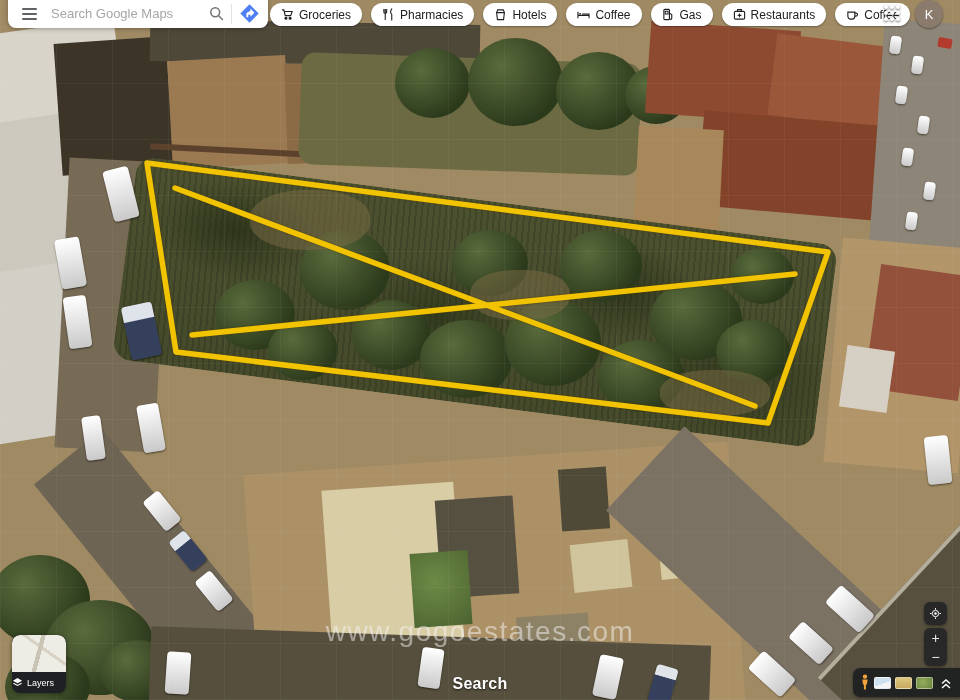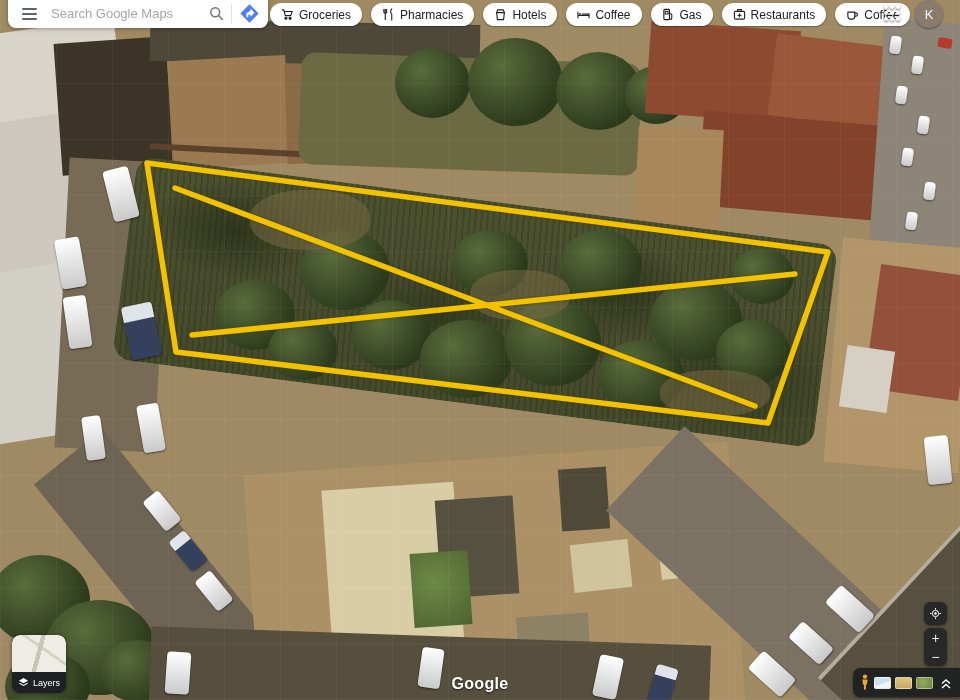--- a/index.html
+++ b/index.html
@@ -61,21 +61,21 @@
      color:#fff;font-size:13px;display:flex;align-items:center;justify-content:center;cursor:pointer;
      box-shadow:0 1px 2px rgba(0,0,0,.4);}
 
   
   .layers-card{position:absolute;left:12px;top:635px;width:54px;height:58px;background:#1e2023;
      border-radius:8px;z-index:10;box-shadow:0 1px 4px rgba(0,0,0,.45);overflow:hidden;cursor:pointer;}
   .layers-thumb{height:37px;border-radius:8px 8px 0 0;background:
      linear-gradient(105deg,transparent 46%,#c9c4b4 46%,#c9c4b4 53%,transparent 53%),
      linear-gradient(35deg,transparent 58%,#d7d2c3 58%,#d7d2c3 63%,transparent 63%),
      #edece5;}
-  .layers-label{height:21px;display:flex;align-items:center;justify-content:center;gap:4px;color:#fff;font-size:9px;}
+  .layers-label{height:21px;display:flex;align-items:center;justify-content:flex-start;gap:4px;color:#fff;font-size:9px;}
 
   
   .ctl{position:absolute;background:rgba(33,34,36,.88);border-radius:6px;z-index:10;color:#eee;
      box-shadow:0 1px 3px rgba(0,0,0,.4);}
   .loc-btn{left:924px;top:602px;width:23px;height:23px;display:flex;align-items:center;justify-content:center;cursor:pointer;border:none;}
   .zoom-pill{left:924px;top:628px;width:23px;height:38px;display:flex;flex-direction:column;}
   .zoom-pill button{flex:1;background:none;border:none;color:#e8e8e8;font-size:14px;line-height:1;cursor:pointer;padding:0;}
   .br-bar{left:853px;top:668px;width:107px;height:29px;border-radius:7px 0 0 7px;display:flex;
      align-items:center;padding:0 5px 0 7px;gap:4px;background:rgba(28,29,31,.9);}
   .thumb{width:17px;height:12px;border-radius:2px;border:1px solid rgba(255,255,255,.4);cursor:pointer;}
@@ -177,21 +177,22 @@
 
     <div class="grid-overlay"></div>
   </div>
 
   <svg class="plot-svg" width="960" height="700" viewBox="0 0 960 700">
     <polygon points="147,163 828,252 768,423 176,352" stroke="#F2C300"></polygon>
     <line x1="175" y1="188" x2="755" y2="406" stroke="#F2C300"></line>
     <line x1="192" y1="335" x2="795" y2="274" stroke="#F2C300"></line>
   </svg>
 
-  <div class="google-logo">Google</div>
+  <div class="watermark">www.gogoestates.com</div>
+  <div class="google-logo">Search</div>
 
   <div class="topbar">
     <div class="search-card">
       <button class="hamburger">
           <b></b>
           <b></b>
           <b></b>
         </button>
       <input class="search-input" placeholder="Search Google Maps" style="">
       <button class="icon-btn">

